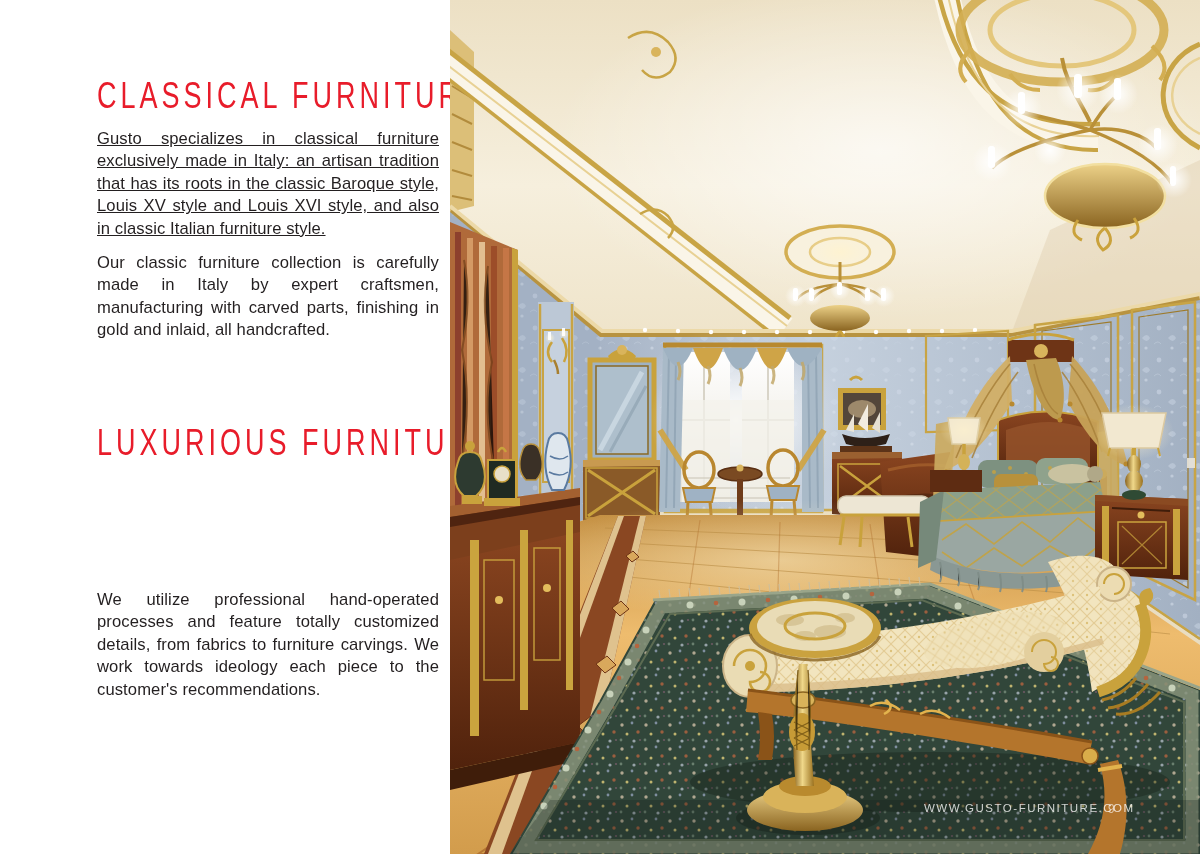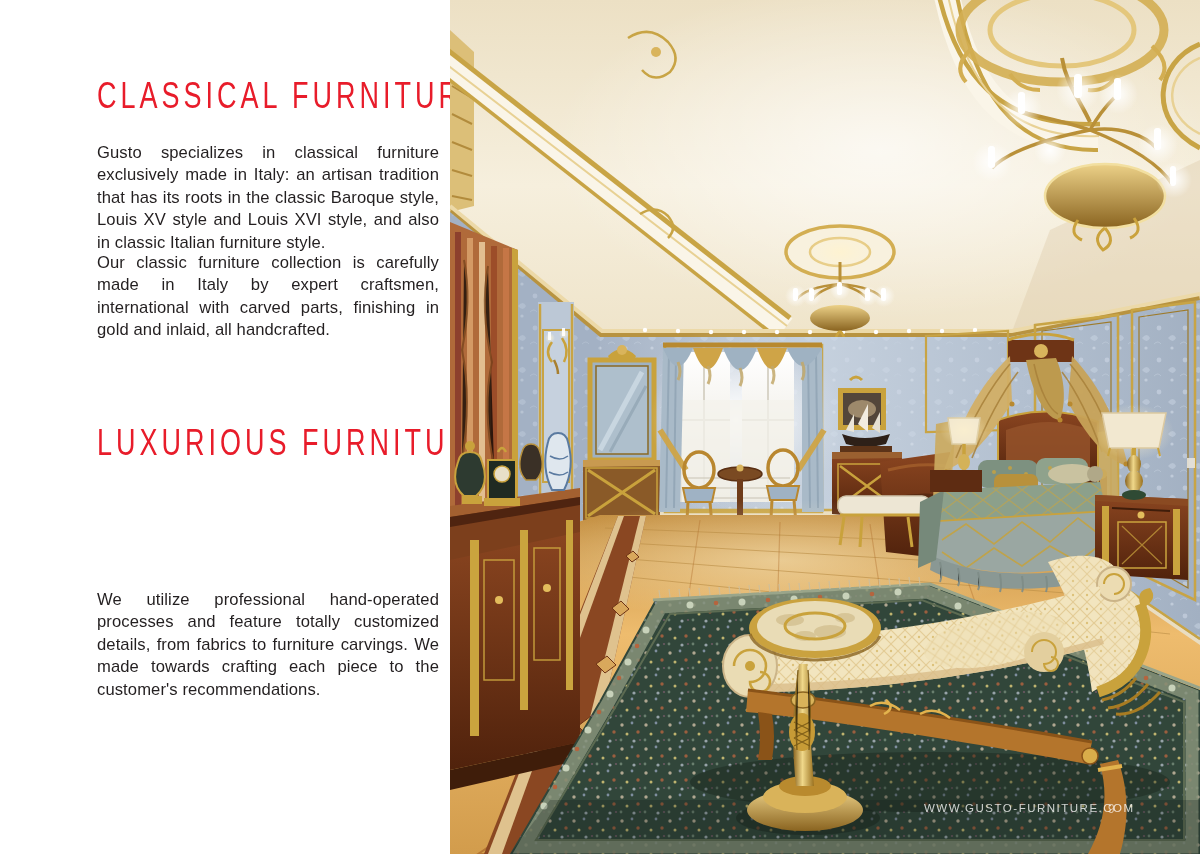--- a/index.html
+++ b/index.html
@@ -23,41 +23,41 @@
     font-size:27px;font-weight:400;letter-spacing:4px;white-space:nowrap;
     transform:scale(1.0,1.34);transform-origin:0 0;
   }
   .h-classical{top:76px;}
   .h-luxurious{top:423px;}
   .para{
     position:absolute;left:97px;width:342px;
     color:var(--body-text);
     font-size:16.6px;line-height:22.4px;text-align:justify;letter-spacing:0.1px;
   }
-  .p1{top:142px;}
+  .p1{top:128px;text-decoration:underline;}
   .p2{top:252px;}
   .p3{top:482px;}
   .p4{top:589px;}
   .photo{position:absolute;left:450px;top:0;width:800px;height:854px;}
   .photo svg{display:block;}
   .site-url{font-family:"Liberation Sans",sans-serif;font-size:11.5px;letter-spacing:1.5px;fill:rgba(255,255,255,0.78);}
   .page-num{font-family:"Liberation Sans",sans-serif;font-size:12px;fill:rgba(255,255,255,0.6);}
 </style>
 </head>
 <body>
 
 <div class="page">
 
   <aside class="left-panel">
     <h1 class="heading h-classical">CLASSICAL FURNITURE</h1>
     <p class="para p1">Gusto specializes in classical furniture exclusively made in Italy: an artisan tradition that has its roots in the classic Baroque style, Louis XV style and Louis XVI style, and also in classic Italian furniture style.</p>
-    <p class="para p2">Our classic furniture collection is carefully made in Italy by expert craftsmen, international with carved parts, finishing in gold and inlaid, all handcrafted.</p>
+    <p class="para p2">Our classic furniture collection is carefully made in Italy by expert craftsmen, manufacturing with carved parts, finishing in gold and inlaid, all handcrafted.</p>
 
     <h1 class="heading h-luxurious">LUXURIOUS FURNITURE</h1>
-    <p class="para p4">We utilize professional hand-operated processes and feature totally customized details, from fabrics to furniture carvings. We made towards crafting each piece to the customer's recommendations.</p>
+    <p class="para p4">We utilize professional hand-operated processes and feature totally customized details, from fabrics to furniture carvings. We work towards ideology each piece to the customer's recommendations.</p>
   </aside>
 
   <figure class="photo">
   <svg viewBox="0 0 750 854" width="750" height="854">
     <defs>
       <linearGradient id="ceilG" x1="0" y1="0" x2="0" y2="1">
         <stop offset="0" stop-color="#ece0c4"></stop>
             <stop offset="0.55" stop-color="#f6efdd"></stop>
             <stop offset="1" stop-color="#efe4ca"></stop>
       </linearGradient>

